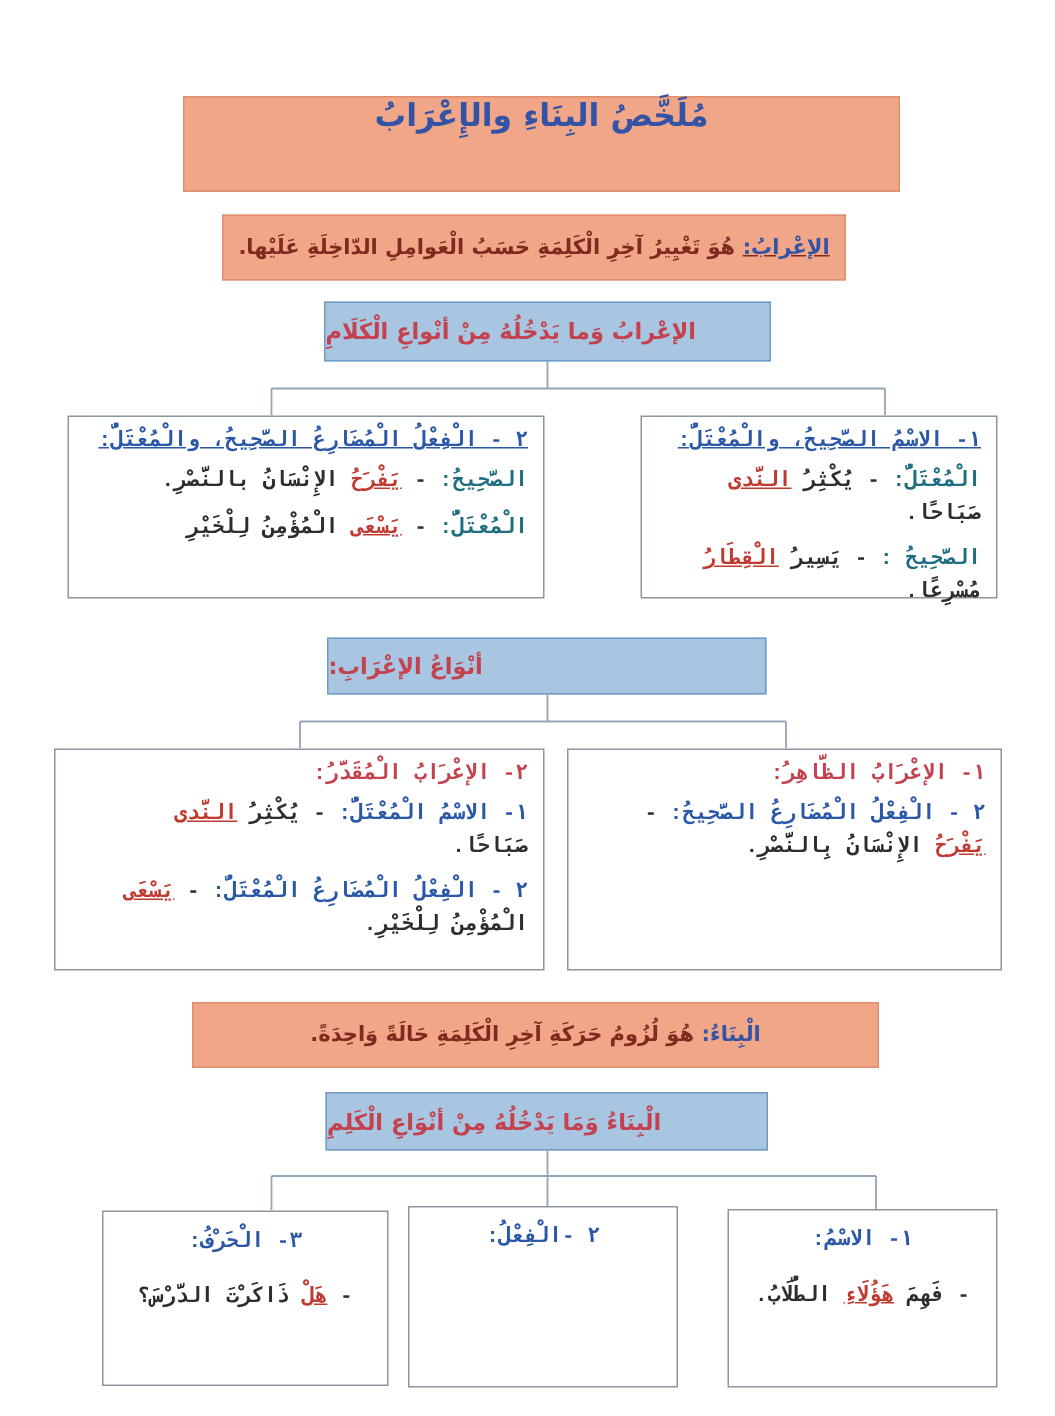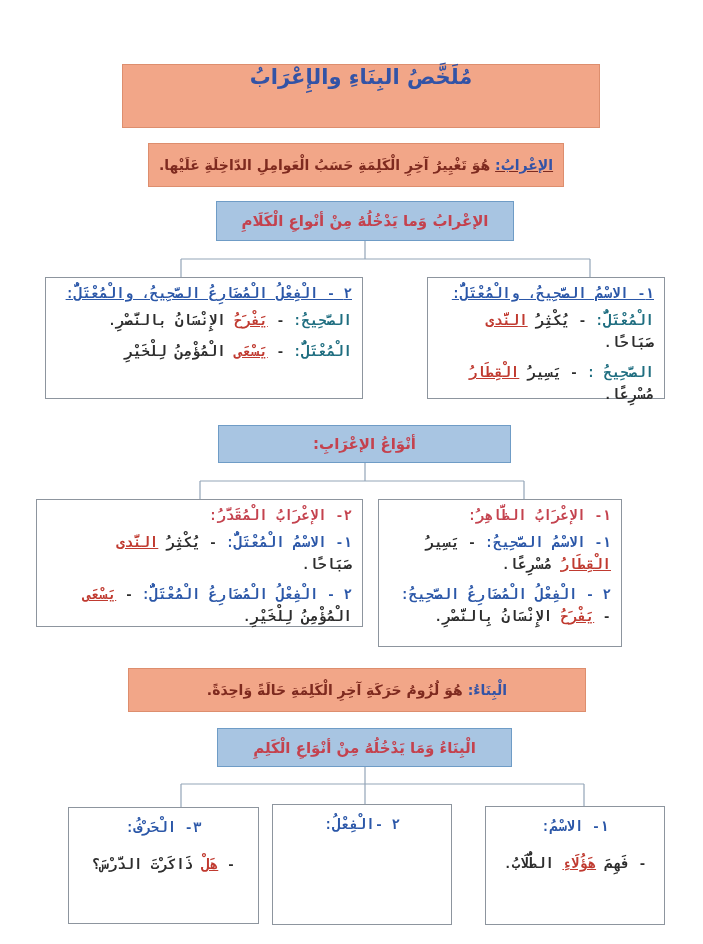--- a/index.html
+++ b/index.html
@@ -22,21 +22,21 @@
 
   .title-box{display:flex;align-items:flex-start;justify-content:center;
     color:var(--title-blue);font-weight:bold;font-size:21px;letter-spacing:.5px;}
   .def-box{display:flex;align-items:center;justify-content:center;
     font-size:14px;line-height:1.6;padding:2px 8px;}
   .def-term{color:var(--title-blue);font-weight:bold;text-decoration:underline;
     text-decoration-color:var(--maroon);margin-left:5px;white-space:nowrap;}
   .def-term.no-underline{text-decoration:none;}
   .def-body{color:var(--maroon);font-weight:bold;}
 
-  .blue-header{display:flex;align-items:center;justify-content:center;
+  .blue-header{display:flex;align-items:center;justify-content:flex-end;
     color:var(--red-accent);font-weight:bold;font-size:15px;}
 
   .wbox{padding:7px 10px;font-size:14px;color:var(--ink);font-family:Liberation Mono, monospace;}
   .wbox-title{font-weight:bold;margin-bottom:9px;}
   .wbox-title.blue-u{color:var(--blue-label);text-decoration:underline;
     text-decoration-color:var(--blue-label);}
   .wbox-title.red-t{color:var(--red-accent);}
   .wline{margin:9px 0;line-height:1.55;}
   .lbl-teal{color:var(--teal-label);font-weight:bold;}
   .lbl-blue{color:var(--blue-label);font-weight:bold;}
@@ -102,37 +102,31 @@
       <span class="txt">-</span>
       <span class="key">يَسْعَى</span>
       <span class="txt">الْمُؤْمِنُ لِلْخَيْرِ</span>
     </div>
   </div>
 
   <div class="abs bluebox blue-header" style="left:218px;top:425px;width:293px;height:38px;">
     <span>أنْوَاعُ الإعْرَابِ:</span>
   </div>
 
-  <div class="abs wbox" style="left:378px;top:499px;width:244px;height:148px;">
+  <div class="abs wbox" style="left:378px;top:499px;width:290px;height:148px;">
     <div class="wbox-title red-t">١- الإعْرَابُ الظَّاهِرُ:</div>
-    <div class="wline">
-      <span class="lbl-blue">١- الاسْمُ الصَّحِيحُ:</span>
-      <span class="txt">- يَسِيرُ</span>
-      <span class="key">الْقِطَارُ</span>
-      <span class="txt">مُسْرِعًا.</span>
-    </div>
     <div class="wline">
       <span class="lbl-blue">٢ - الْفِعْلُ الْمُضَارِعُ الصَّحِيحُ:</span>
       <span class="txt">-</span>
       <span class="key">يَفْرَحُ</span>
       <span class="txt">الإِنْسَانُ بِالنَّصْرِ.</span>
     </div>
   </div>
 
-  <div class="abs wbox" style="left:36px;top:499px;width:327px;height:128px;padding-left:23px;">
+  <div class="abs wbox" style="left:36px;top:499px;width:327px;height:148px;padding-left:23px;">
     <div class="wbox-title red-t">٢- الإعْرَابُ الْمُقَدَّرُ:</div>
     <div class="wline">
       <span class="lbl-blue">١- الاسْمُ الْمُعْتَلُّ:</span>
       <span class="txt">- يُكْثِرُ</span>
       <span class="key">النَّدى</span>
       <span class="txt">صَبَاحًا.</span>
     </div>
     <div class="wline">
       <span class="lbl-blue">٢ - الْفِعْلُ الْمُضَارِعُ الْمُعْتَلُّ:</span>
       <span class="txt">-</span>

